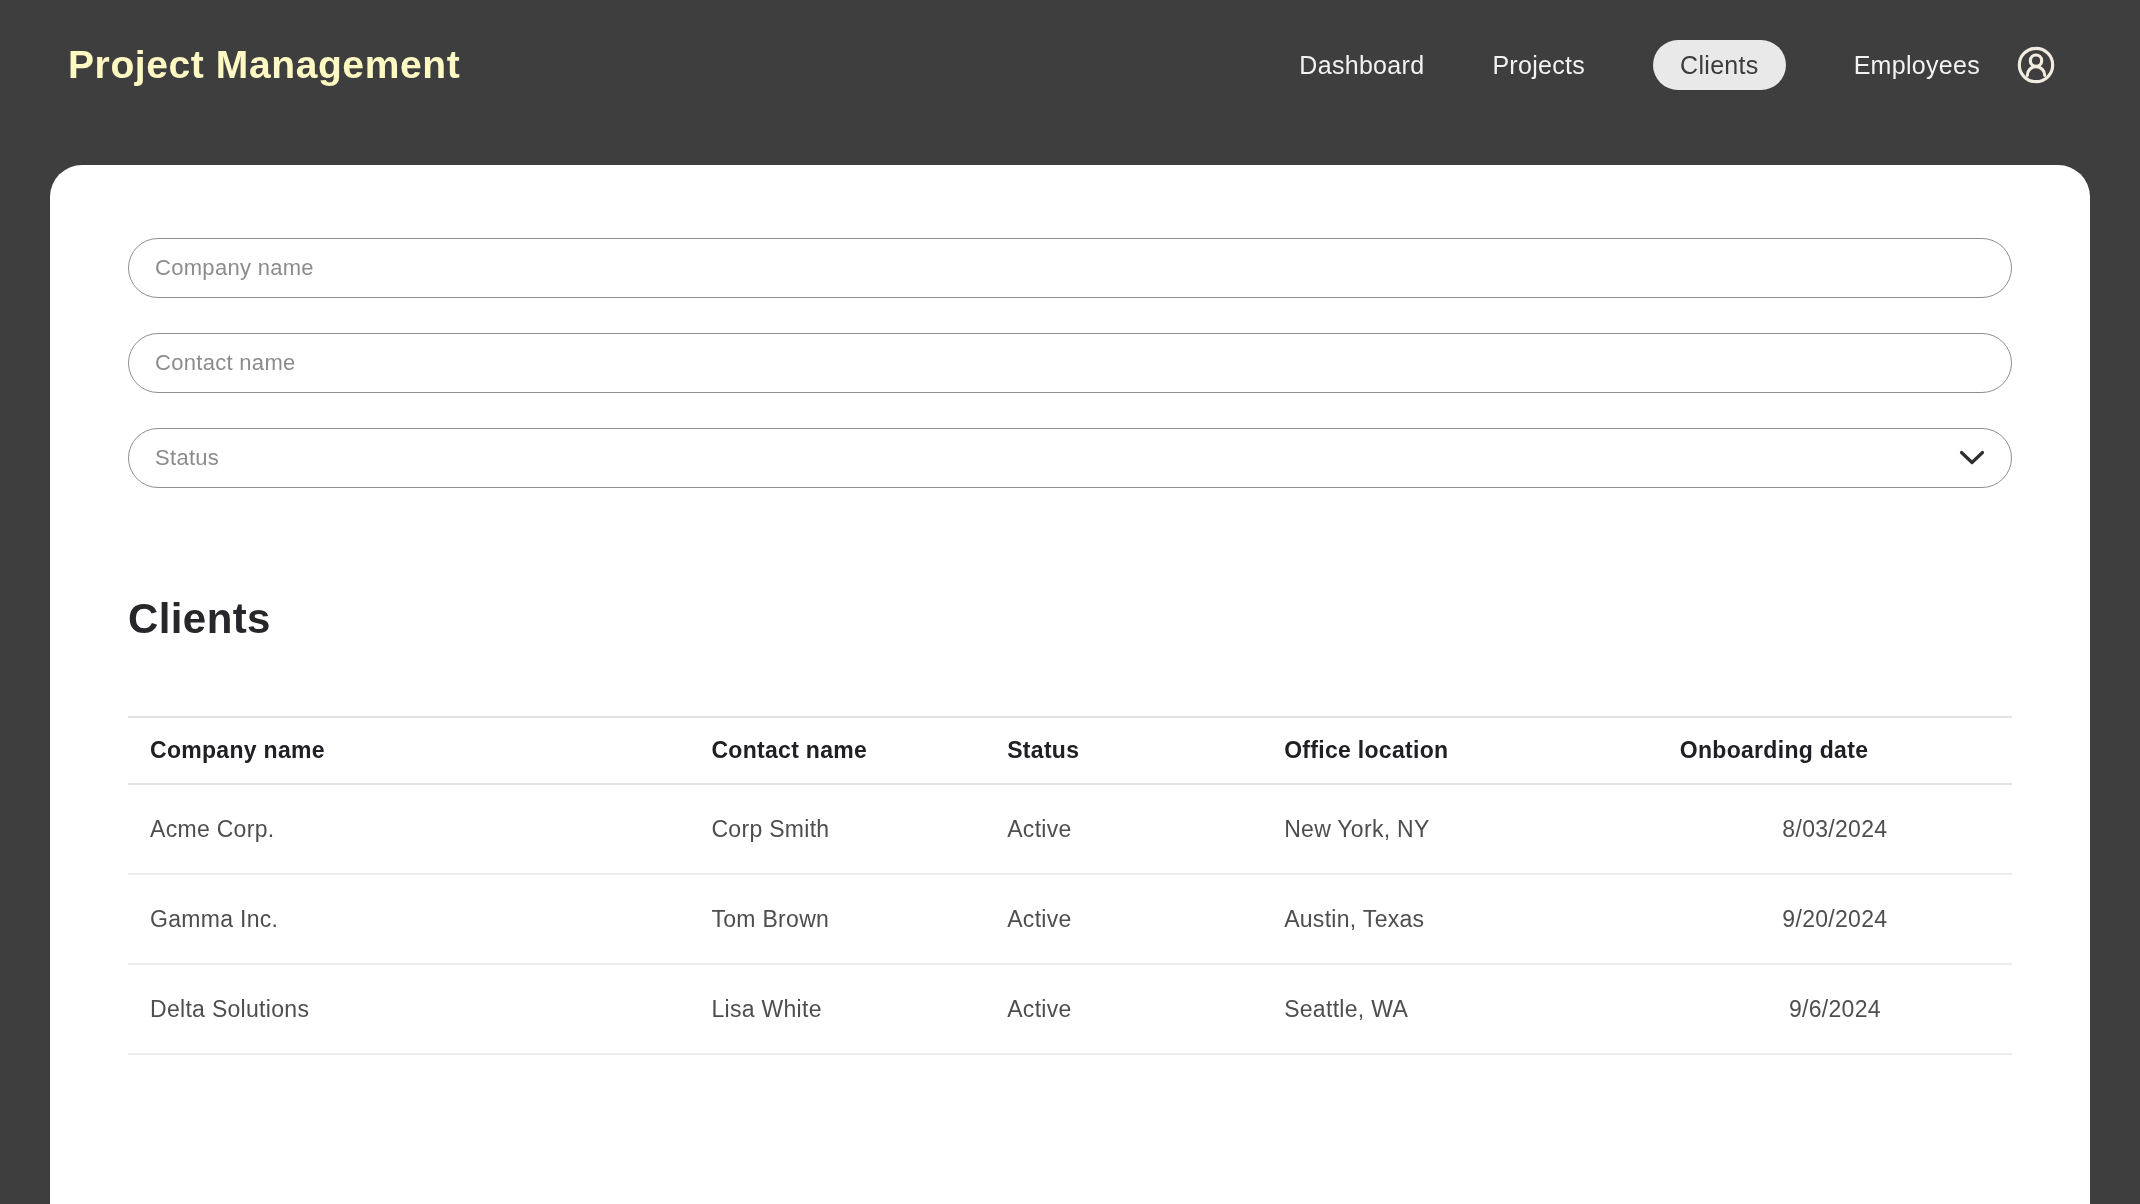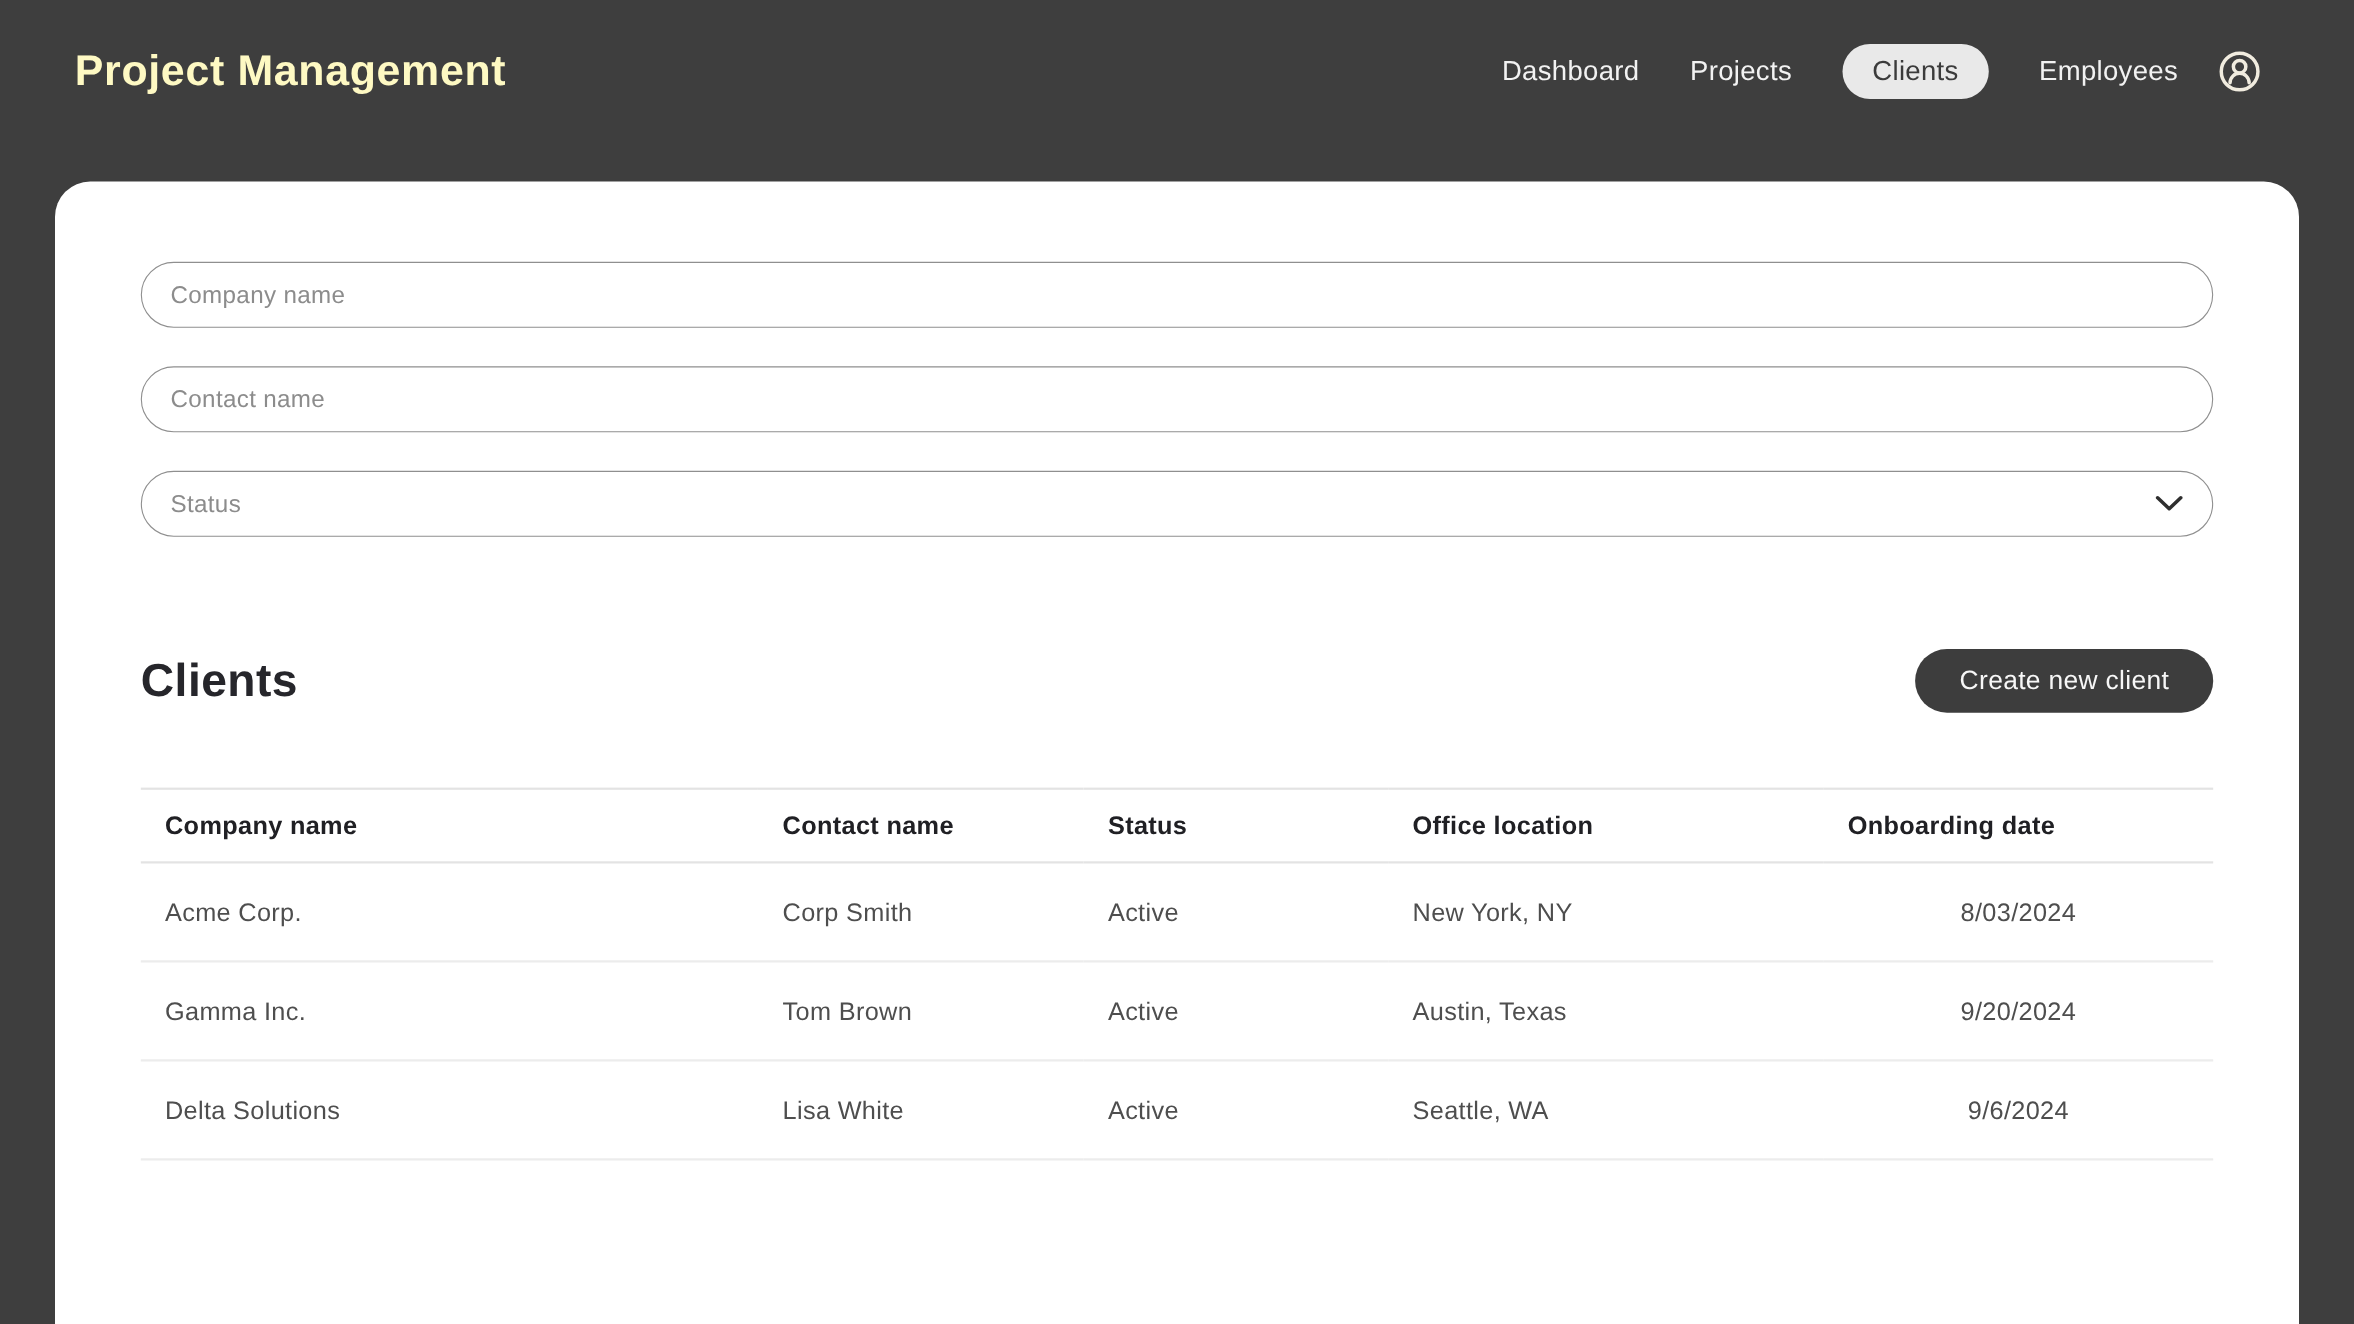--- a/index.html
+++ b/index.html
@@ -17,21 +17,21 @@
     justify-content: space-between;
     padding: 0 84px 35px 68px;
   }
   .app-title {
     font-size: 39px;
     font-weight: 700;
     color: #fef9c3;
     letter-spacing: 0.6px;
   }
   .header-right { display: flex; align-items: center; }
-  nav { display: flex; align-items: center; gap: 46px; }
+  nav { display: flex; align-items: center; gap: 68px; }
   .nav-item {
     font-size: 25px;
     color: #f2f2f2;
     cursor: pointer;
     text-decoration: none;
     white-space: nowrap;
   }
   .nav-item.active {
     background: #e9e9e9;
     color: #3b3b3b;
@@ -156,21 +156,20 @@
     <div class="field select-field">
       <span class="placeholder">Status</span>
       <svg width="26" height="16" viewBox="0 0 26 16" fill="none" stroke="#2f2f2f" stroke-width="3.2" stroke-linecap="round" stroke-linejoin="round">
         <path d="M2.5 2.5 L13 12.5 L23.5 2.5"></path>
       </svg>
     </div>
   </section>
 
   <section class="section-head">
     <h2>Clients</h2>
-    <button class="btn dark create">Create new client</button>
   </section>
 
   <table>
     <colgroup>
       <col class="c1">
         <col class="c2">
         <col class="c3">
         <col class="c4">
         <col class="c5">
     </colgroup>

